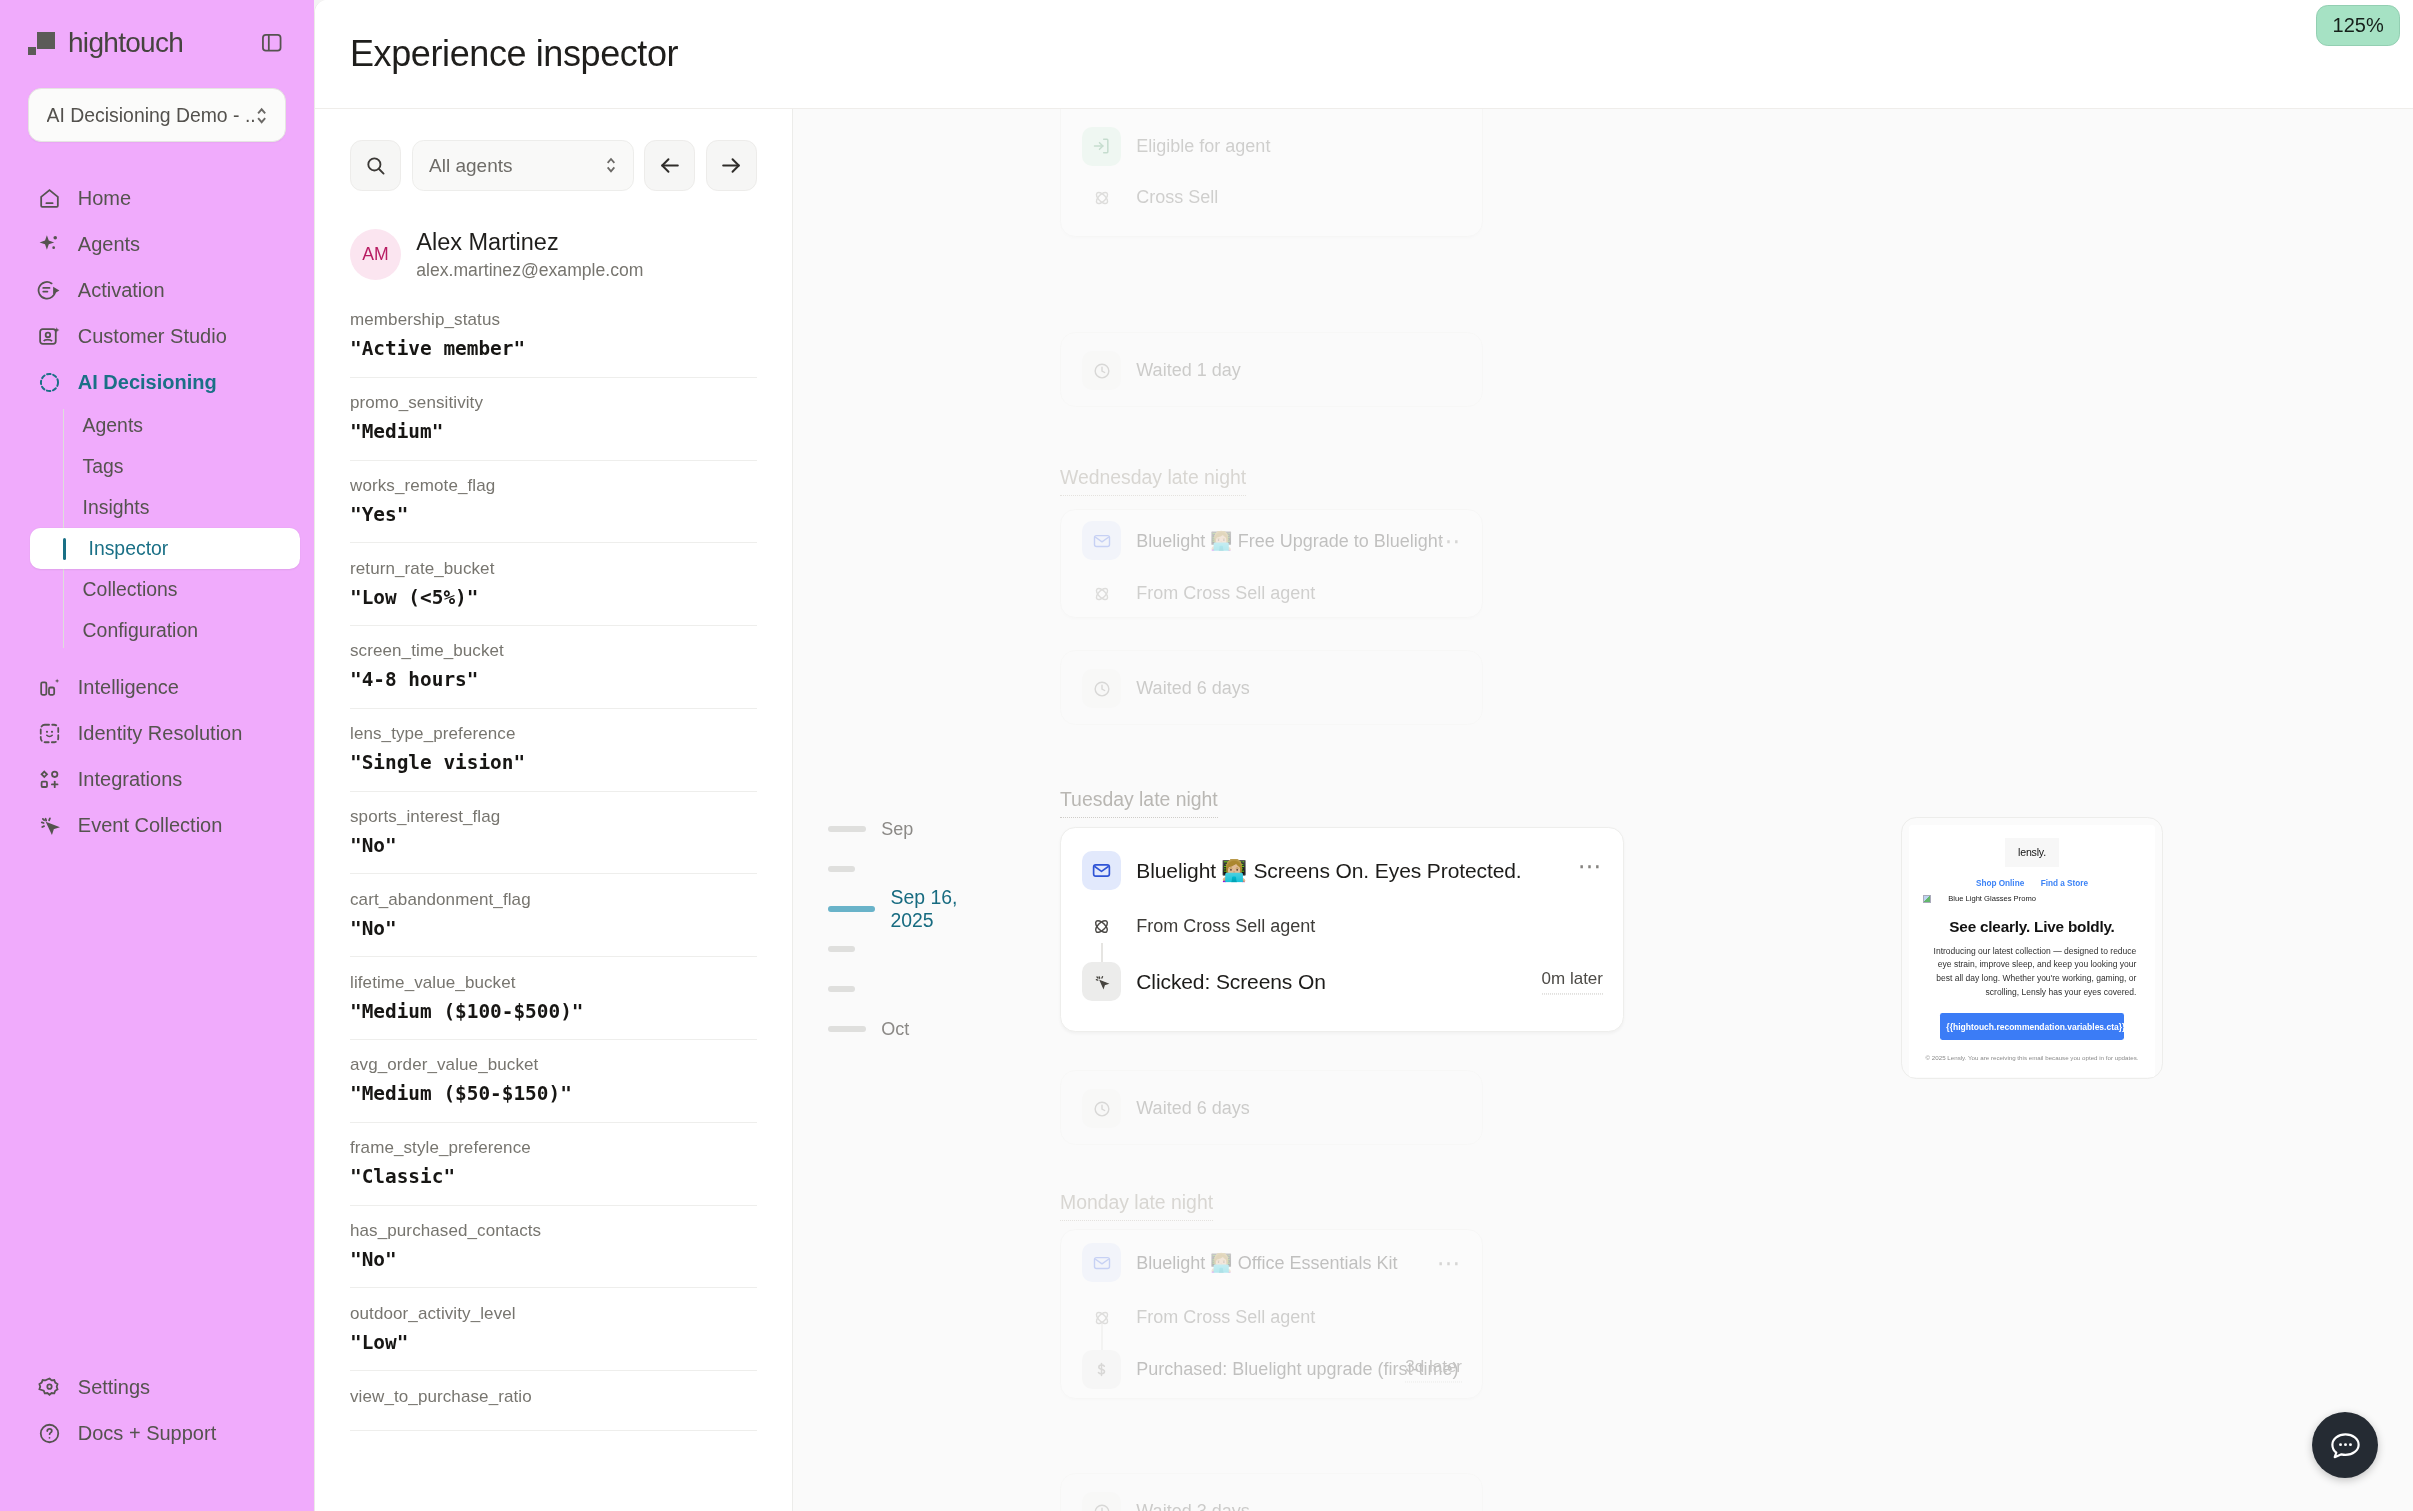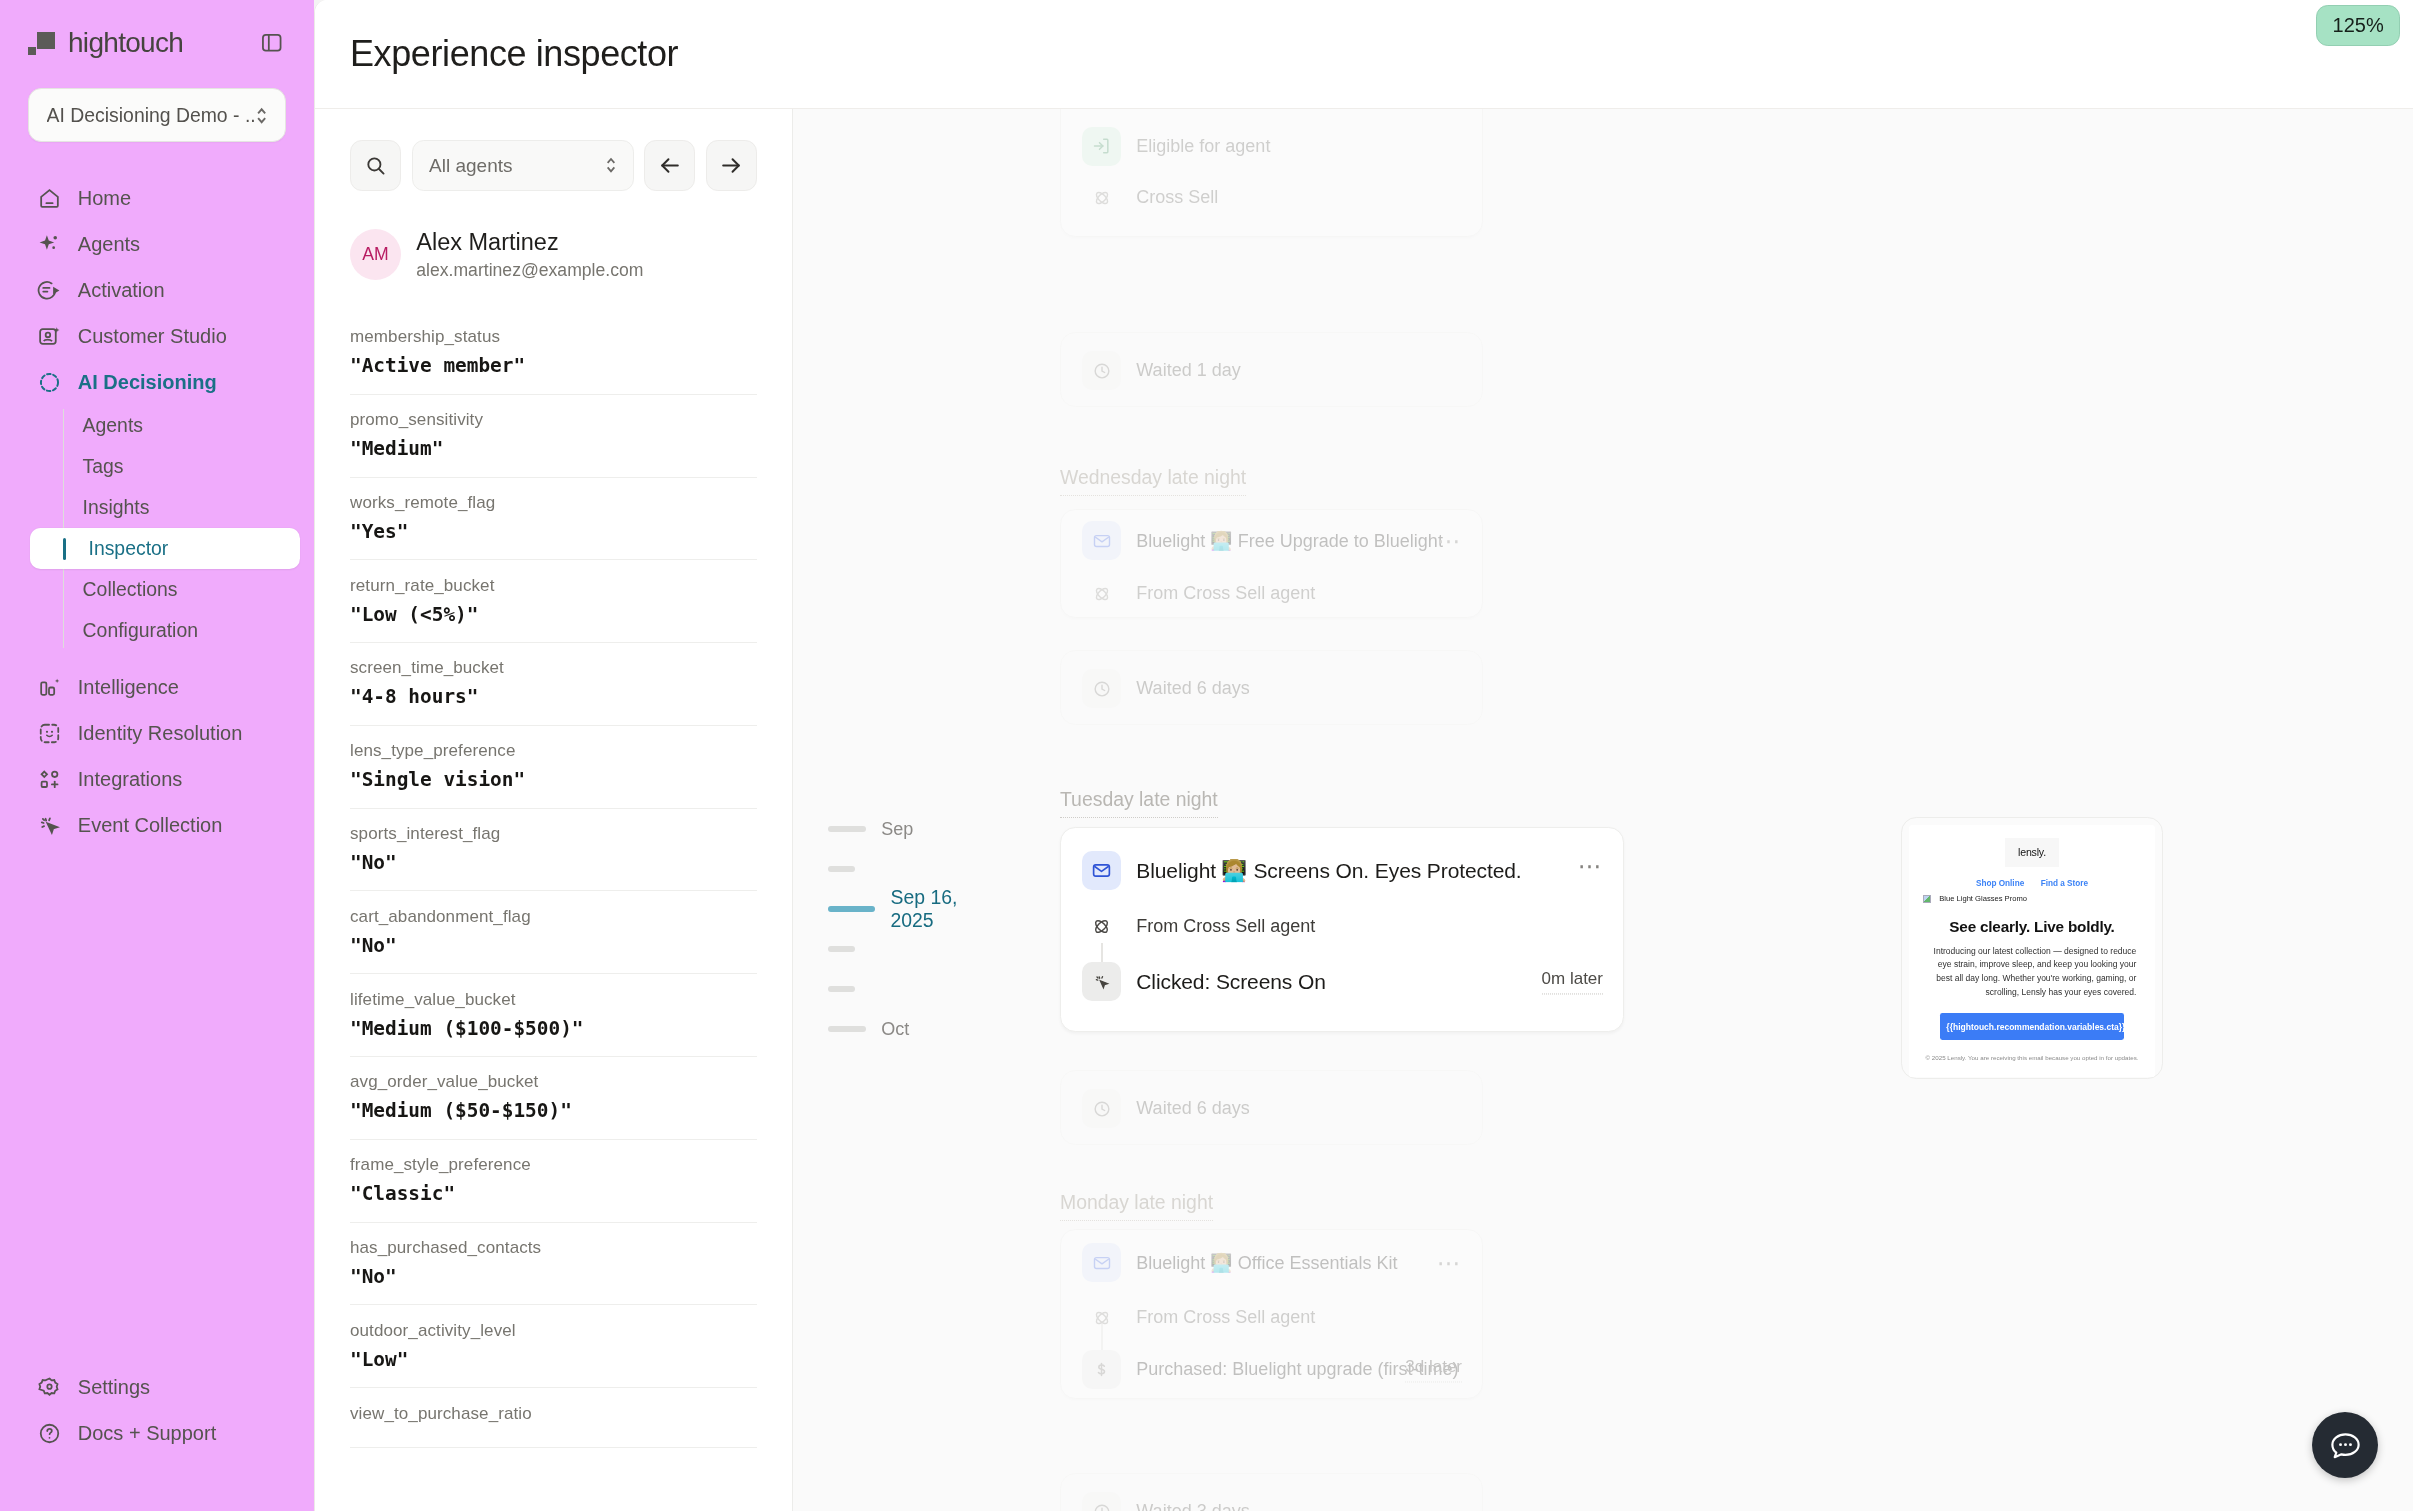--- a/index.html
+++ b/index.html
@@ -77,21 +77,21 @@
   .agent-select { flex: 1 1 auto; height: 51px; background:#f9f9f8; border:0.6px solid #ededeb; border-radius: 11.8px;
                   display:flex; align-items:center; justify-content:space-between; padding: 0 15.3px 0 16.5px; cursor:pointer;}
   .agent-select span { font-size: 19px; color: #6e6c68; }
 
   .profile { display:flex; align-items:center; gap: 15.3px; padding: 38px 35px 0 35px; }
   .avatar { width: 51px; height: 51px; border-radius: 50%; background:#fbe5f0; color:#b81c62;
             display:flex; align-items:center; justify-content:center; font-size: 17.6px; flex:0 0 51px; }
   .profile-name { font-size: 23.5px; color:#1f1e1c; line-height:1.15;}
   .profile-email { font-size: 17.6px; color:#77756f; margin-top: 3.5px;}
 
-  .attr-list { margin-top: 42px; padding: 0 35px 0 35px; overflow:hidden; flex:1 1 auto;}
+  .attr-list { margin-top: 25px; padding: 0 35px 0 35px; overflow:hidden; flex:1 1 auto;}
   .attr-row { padding: 15.3px 0 16.5px 0; border-bottom: 0.6px solid #eeeeec; }
   .attr-row:first-child { padding-top: 4.7px; }
   .attr-key { font-size: 17px; color: #77756f; letter-spacing: 0.1px; }
   .attr-val { font-family: "DejaVu Sans Mono", monospace; font-size: 19.4px; color: #171614; margin-top: 7px; font-weight:700;}
 
   
   .timeline-col { flex: 1 1 auto; background:#fafafa; position:relative; overflow:hidden; }
   .tl-inner { position:absolute; inset:0; }
 
   .scrubber { position:absolute; left: 35px; top: 700px; width: 176px; }
@@ -129,21 +129,21 @@
                border-bottom: 1.8px dotted #c8c6c2; padding-bottom: 4.1px; }
   .connector { position:absolute; left: 40px; width: 1.8px; background:#e6e5e2; }
 
   
   .email-preview { position:absolute; background:#fbfbfb; border:0.6px solid #ededeb; border-radius: 15.3px; overflow:hidden; }
   .email-inner { background:#ffffff; margin: 7px 7px 0 7px; border-radius: 3.5px 3.5px 0 0; padding: 9.4px 14px 15.3px 14px; }
   .em-logo-box { width: 54px; height: 29px; background:#f7f7f7; margin: 3.5px auto 0 auto; display:flex; align-items:center; justify-content:center;}
   .em-logo { font-size: 10.6px; color:#131313; letter-spacing:-0.2px; font-weight:500;}
   .em-links { display:flex; justify-content:center; gap: 16.5px; margin-top: 11.8px; }
   .em-link { font-size: 8.2px; color:#3b82f6; font-weight:700;}
-  .em-brokenimg { display:flex; align-items:center; gap:8px; margin-top: 6.5px; font-size:7.6px; color:#1a1a1a;}
+  .em-brokenimg { display:flex; align-items:center; gap:17px; margin-top: 6.5px; font-size:7.6px; color:#1a1a1a;}
   .em-brokenimg .bi { width:8.2px; height:8.2px; background:linear-gradient(135deg,#bcd3ef 45%, #63b76c 45%); border:0.6px solid #aab; }
   .em-h1 { text-align:center; font-size: 15.3px; font-weight:700; color:#111; margin-top: 15.3px; letter-spacing:-0.2px;}
   .em-body { text-align:right; font-size: 8.5px; color:#2f2f2f; line-height: 1.62; margin-top: 8.2px; padding: 0 4.7px;}
   .em-cta { display:block; margin: 13px auto 0 auto; background:#3b7cf6; color:#fff; font-size: 8.5px; font-weight:700;
             text-align:center; padding: 8.8px 5.9px; border-radius: 2.4px; width: 84%; }
   .em-foot { text-align:center; font-size: 6.2px; color:#8a8a8a; margin-top: 14px; }
 
   
   .zoom-badge { position:absolute; right: 13px; top: 4.7px; background:#a6e2c4; border:0.6px solid #93cfb2;
                 border-radius: 11.8px; padding: 8.2px 15.3px; font-size: 20px; color:#16201a; z-index: 50;}

